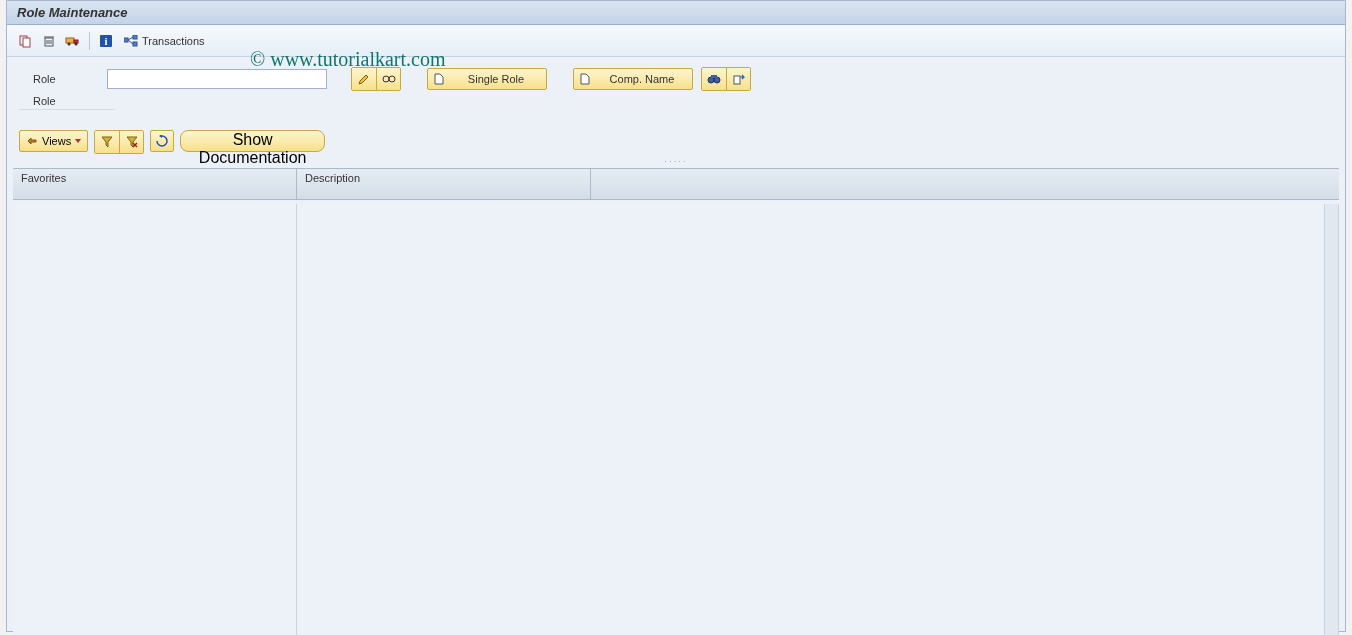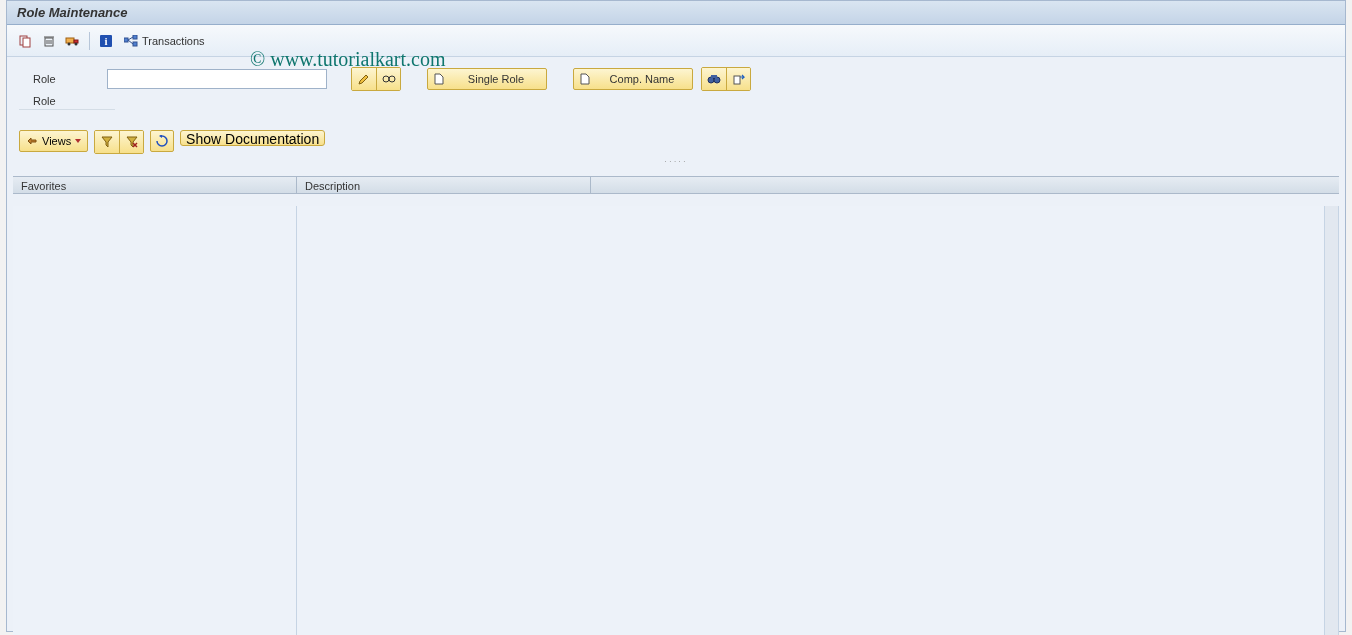--- a/index.html
+++ b/index.html
@@ -145,42 +145,42 @@
 }
 .tri-down {
   width: 0; height: 0;
   border-left: 3px solid transparent;
   border-right: 3px solid transparent;
   border-top: 4px solid #b03030;
 }
 .doc-btn {
   background: linear-gradient(#fdf5d1, #f7e08b);
   border: 1px solid #c9a93f;
-  height: 16px;
+  height: 22px;
   width: 145px;
-  border-radius: 3px;
-  cursor: pointer;
-  font-size: 14px;
+  border-radius: 8px;
+  cursor: pointer;
+  font-size: 16px;
   text-align: center;
 }
 .dots-divider {
   text-align: center;
   color: #999;
   font-size: 8px;
   letter-spacing: 2px;
   line-height: 4px;
   height: 4px;
 }
 .grid-header {
   display: flex;
   background: linear-gradient(#e6ecf3, #d3dde7);
   border-top: 1px solid #abb9ca;
   border-bottom: 1px solid #abb9ca;
-  height: 18px;
-  margin: 12px 6px;
+  height: 32px;
+  margin: 4px 6px;
 }
 .grid-header .col {
   border-right: 1px solid #abb9ca;
   padding: 3px 8px;
   font-size: 11px;
   color: #333;
   cursor: default;
 }
 .col-fav { width: 284px; }
 .col-desc { width: 294px; }

